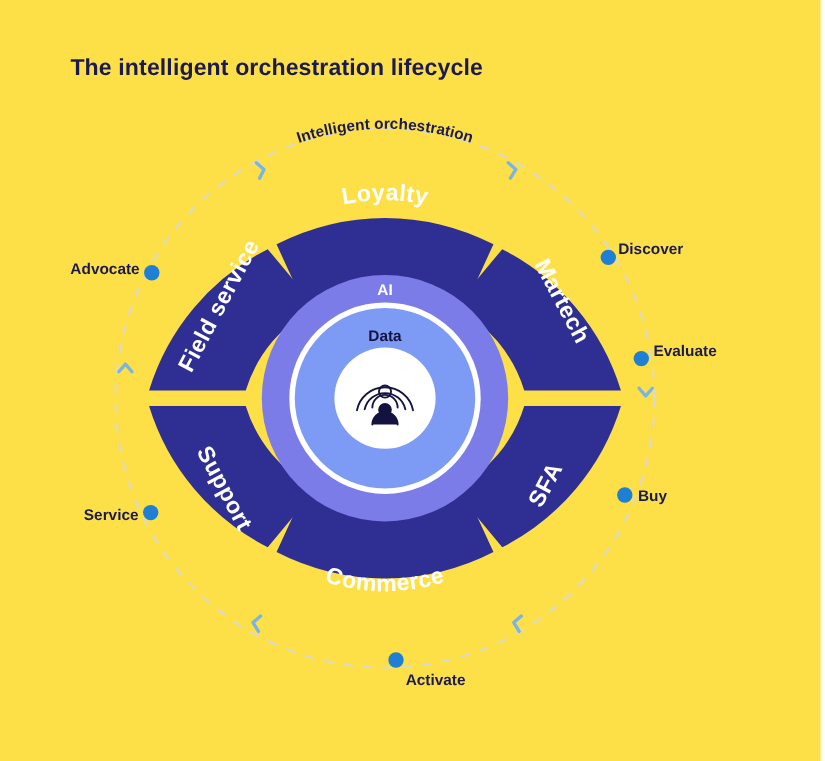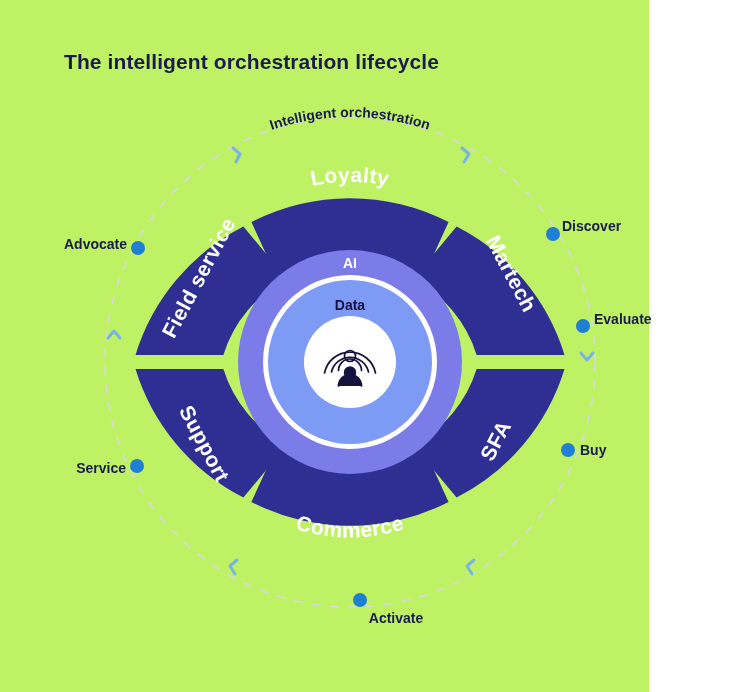--- a/index.html
+++ b/index.html
@@ -9,23 +9,23 @@
   body {
     width: 750px;
     height: 692px;
     background: #ffffff;
     font-family: "Liberation Sans", sans-serif;
     overflow: hidden;
     position: relative;
   }
   #page {
     position: relative;
-    width: 649px;
+    width: 746px;
     height: 692px;
-    background: #bef264;
+    background: #fde047;
   }
   #page-title {
     position: absolute;
     left: 64px;
     top: 50px;
     font-size: 21px;
     font-weight: bold;
     color: #1b1a4e;
     letter-spacing: 0.1px;
     white-space: nowrap;

